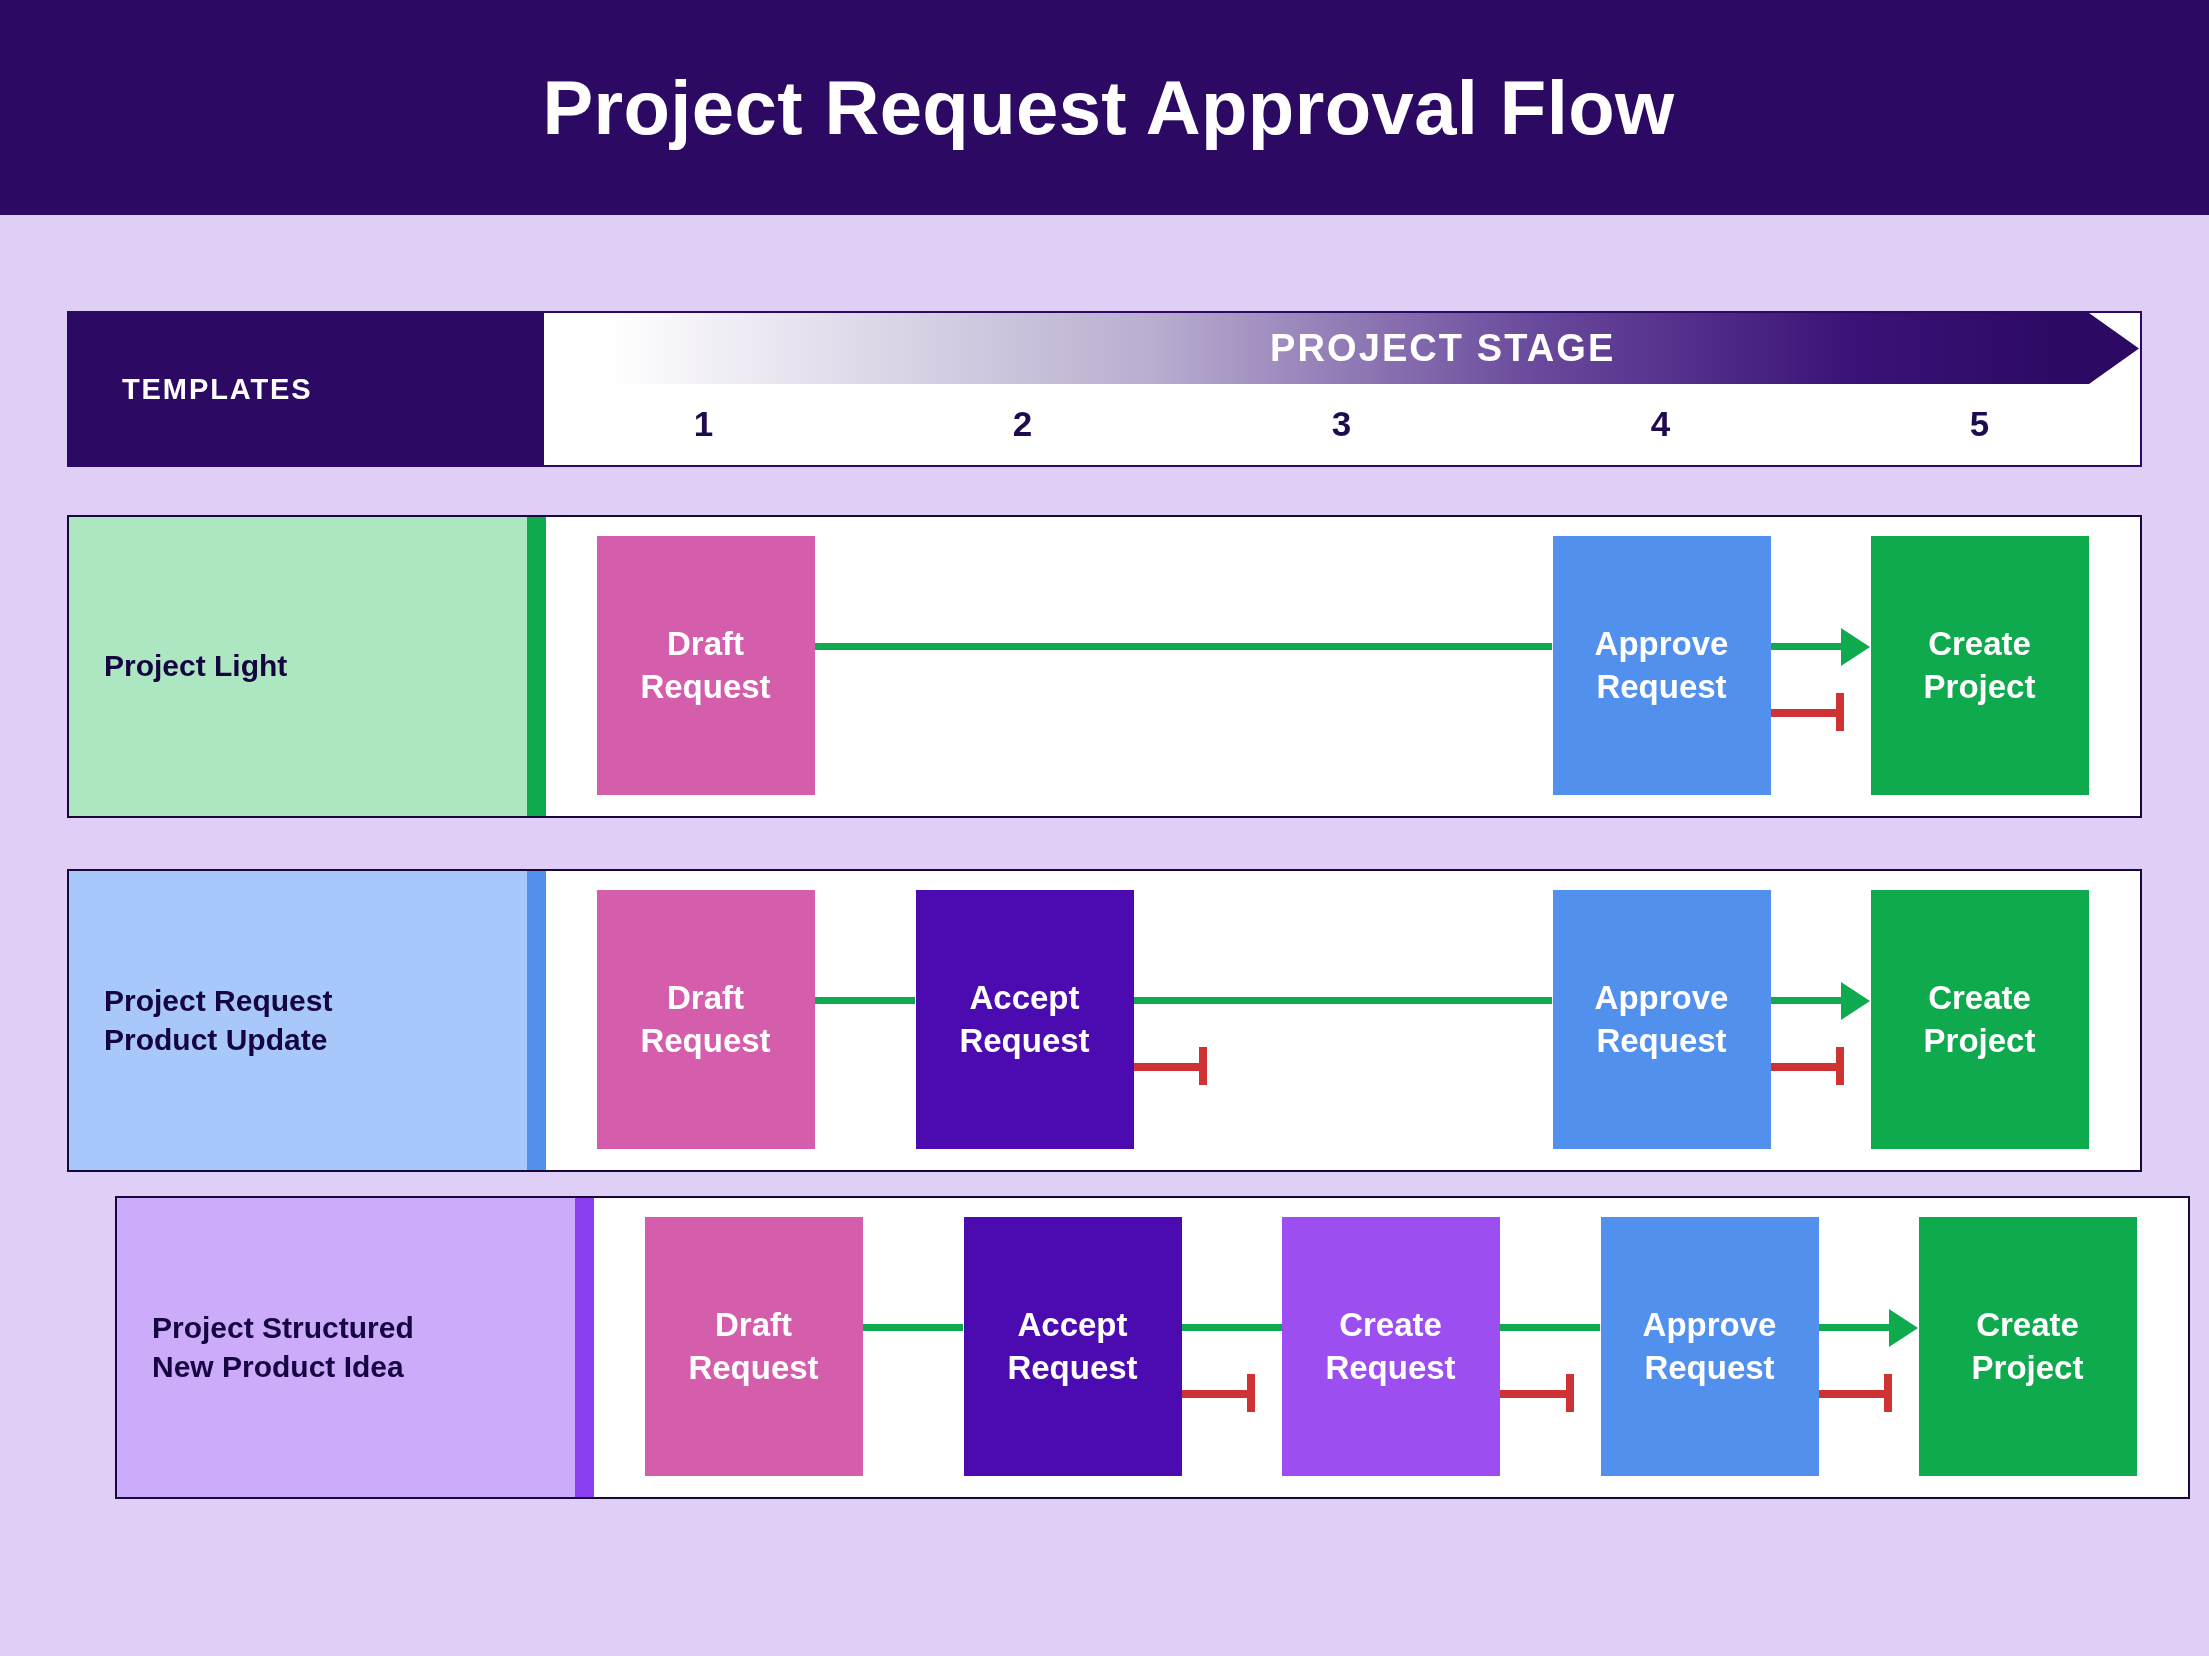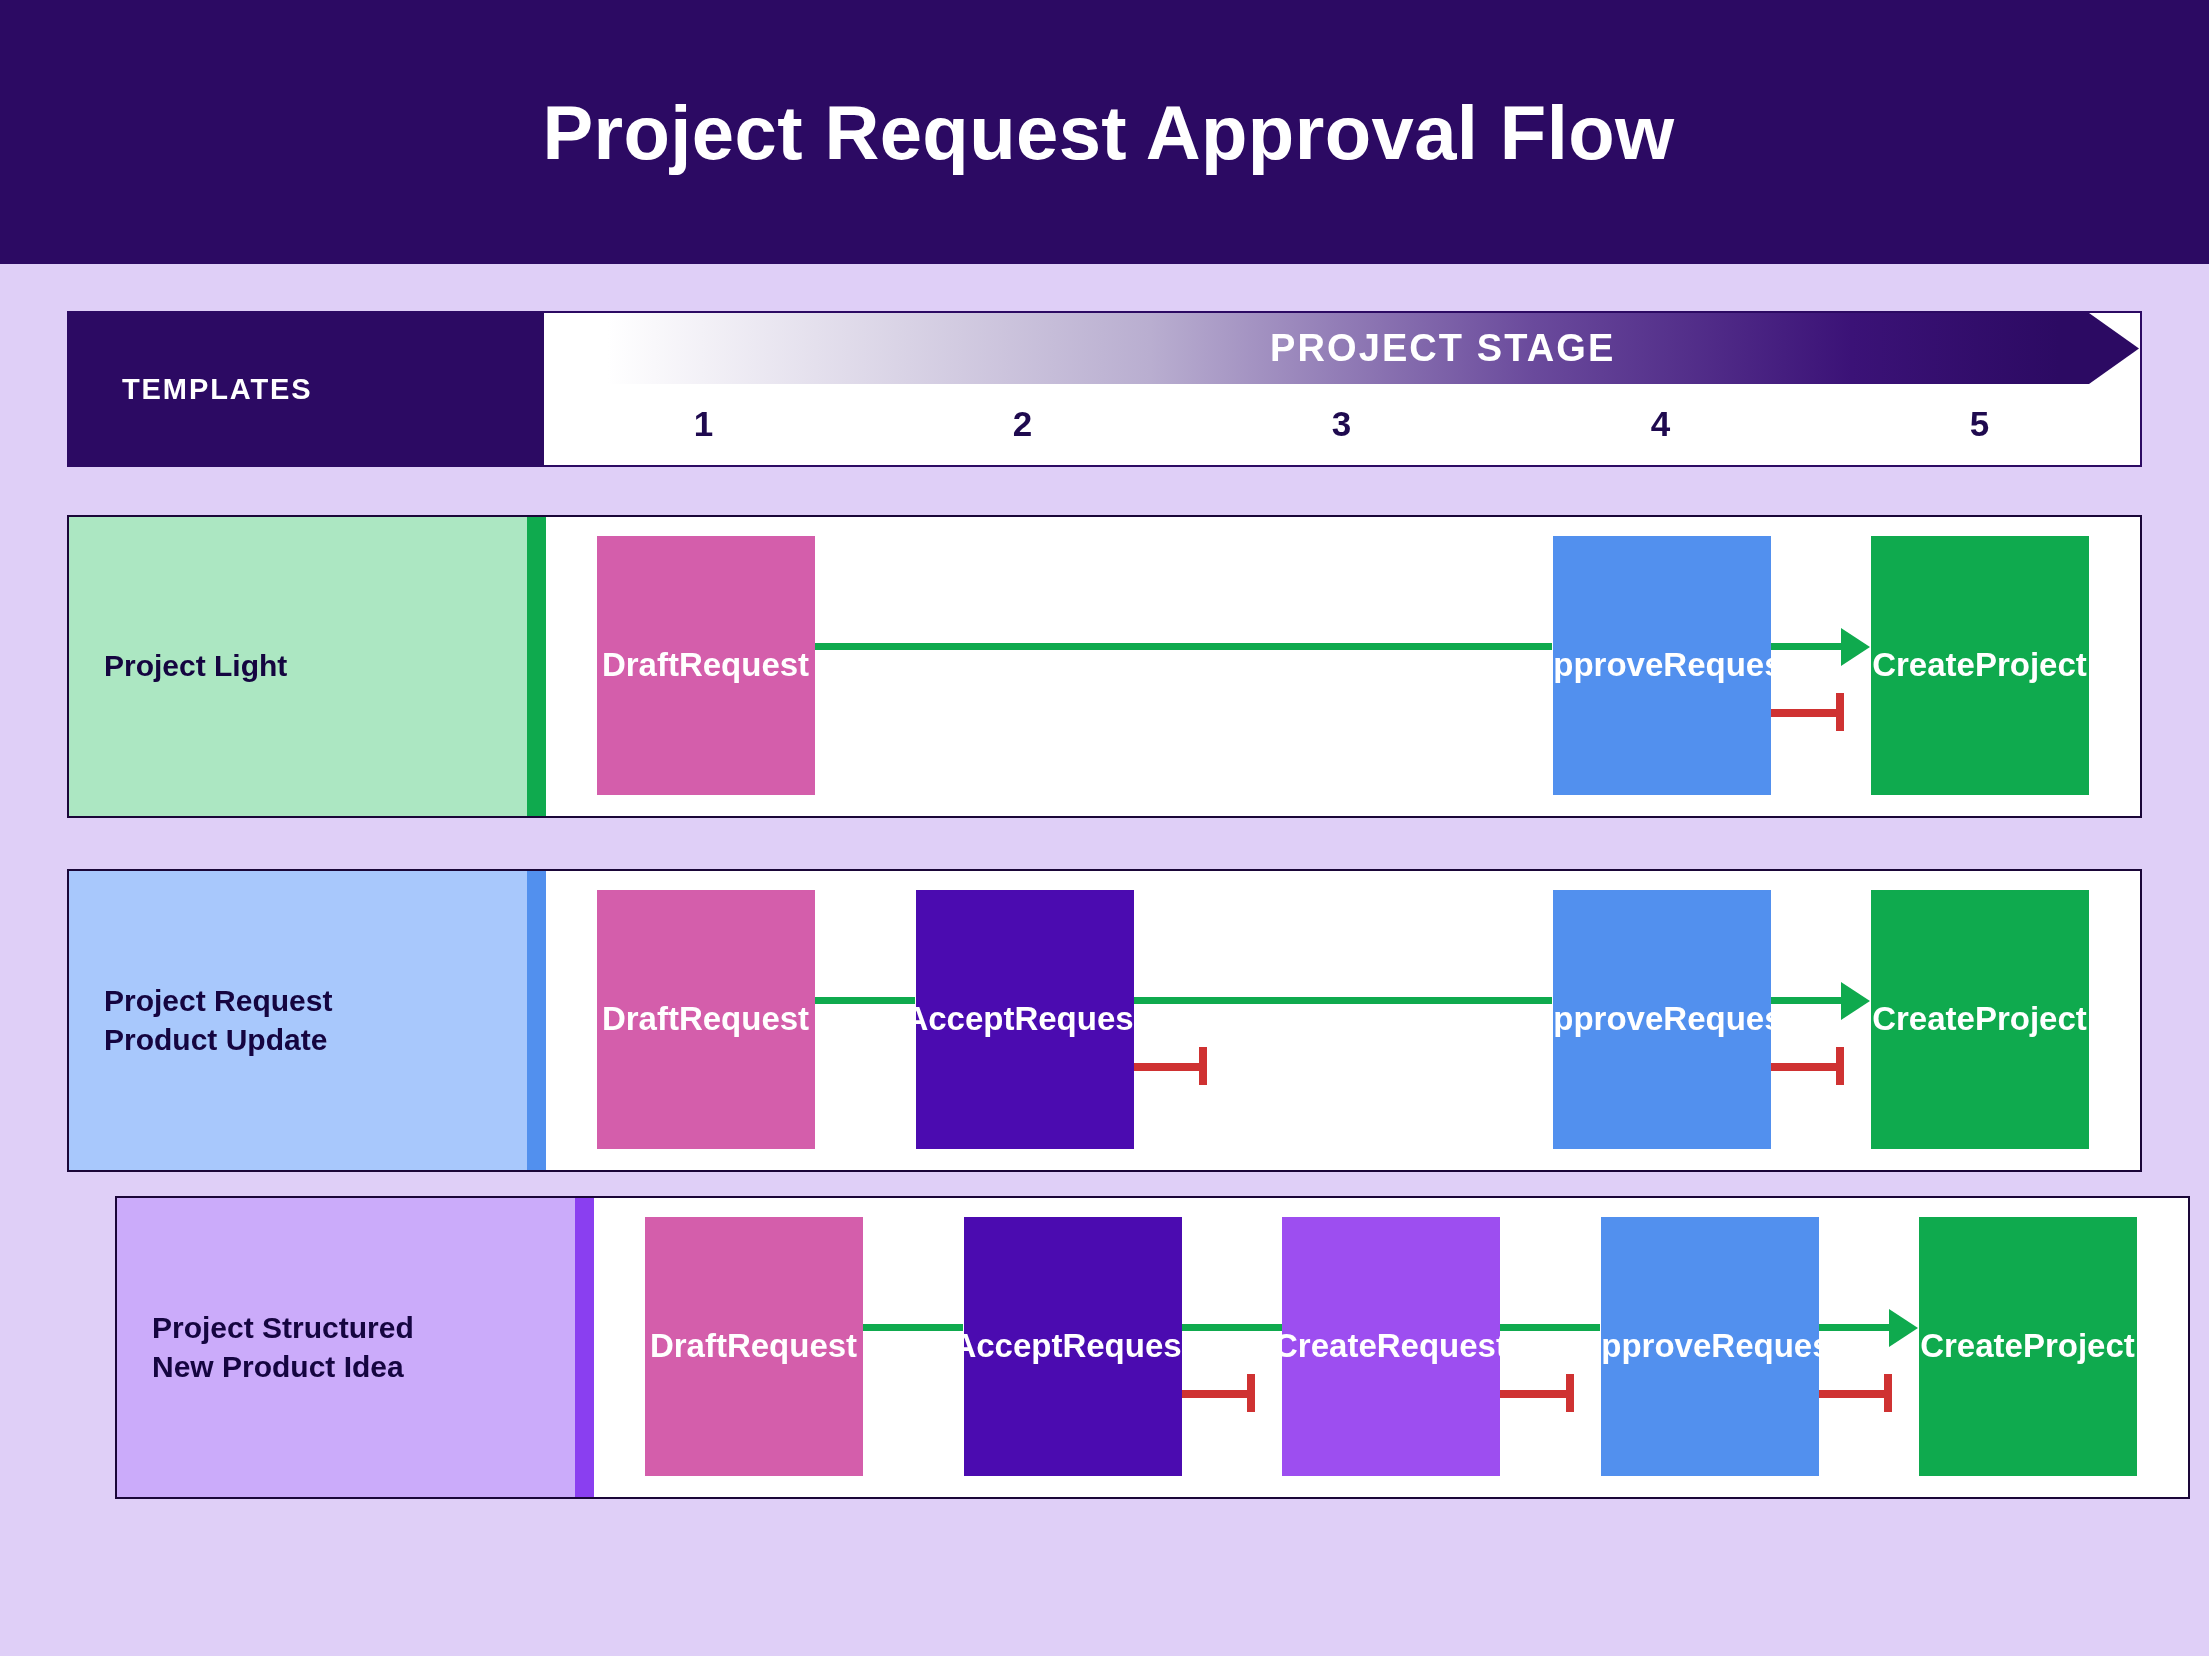--- a/index.html
+++ b/index.html
@@ -16,21 +16,21 @@
     position: relative;
     width: 2209px;
     height: 1657px;
     background: #dfcff7;
   }
 
   
   .title-banner {
     position: absolute;
     left: 0; top: 0;
-    width: 2209px; height: 264px;
+    width: 2209px; height: 215px;
     background: #2c0a63;
     display: flex;
     align-items: center;
     justify-content: center;
     padding-left: 8px;
   }
   .title-text {
     color: #ffffff;
     font-size: 76px;
     font-weight: bold;
@@ -154,21 +154,21 @@
   }
 
   .node-box {
     position: absolute;
     left: 50%;
     transform: translateX(-50%);
     top: 19px;
     width: 218px;
     height: 259px;
     display: flex;
-    flex-direction: row;
+    flex-direction: column;
     align-items: center;
     justify-content: center;
     color: #ffffff;
     font-size: 33px;
     font-weight: bold;
     line-height: 1.28;
     text-align: center;
   }
 
   

